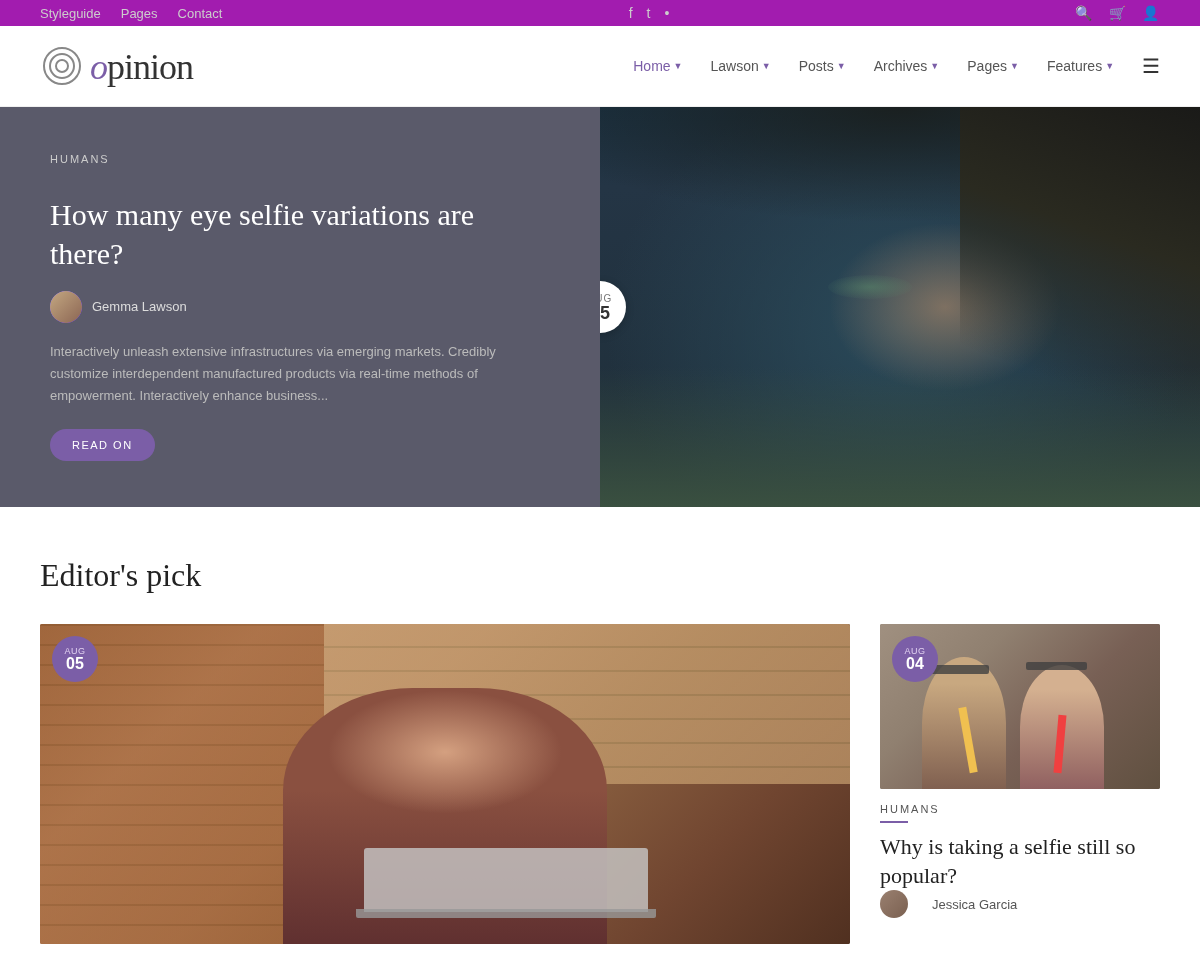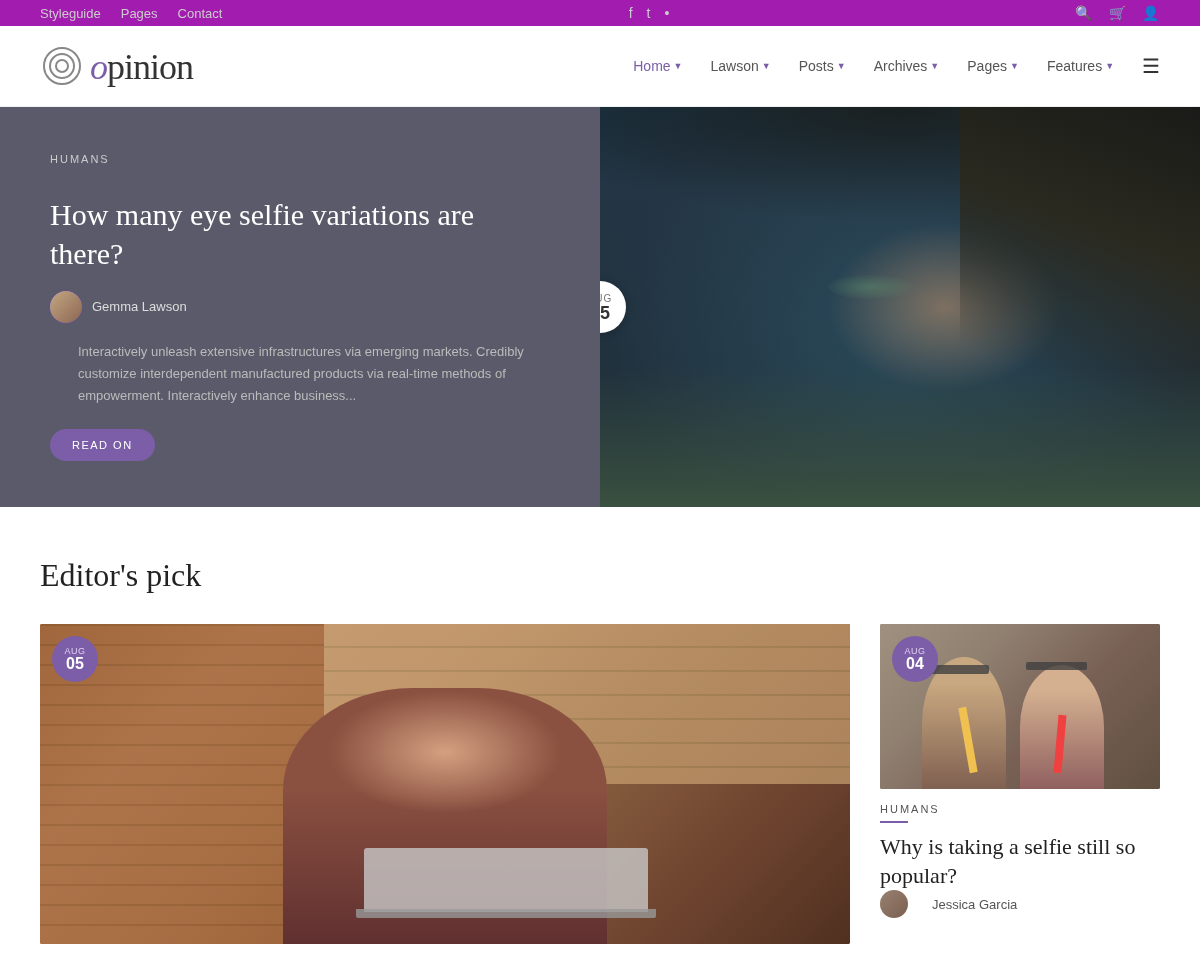--- a/index.html
+++ b/index.html
@@ -140,21 +140,20 @@
       font-family: Arial, sans-serif;
       font-size: 13px;
       color: #ddd;
     }
     .hero-excerpt {
       font-family: Arial, sans-serif;
       font-size: 13px;
       color: #bbb;
       line-height: 1.7;
       margin-bottom: 22px;
-      margin-left: 28px;
     }
     .read-on-btn {
       display: inline-block;
       background: #7b5ea7;
       color: #fff;
       font-family: Arial, sans-serif;
       font-size: 11px;
       letter-spacing: 1.5px;
       text-transform: uppercase;
       padding: 10px 22px;

